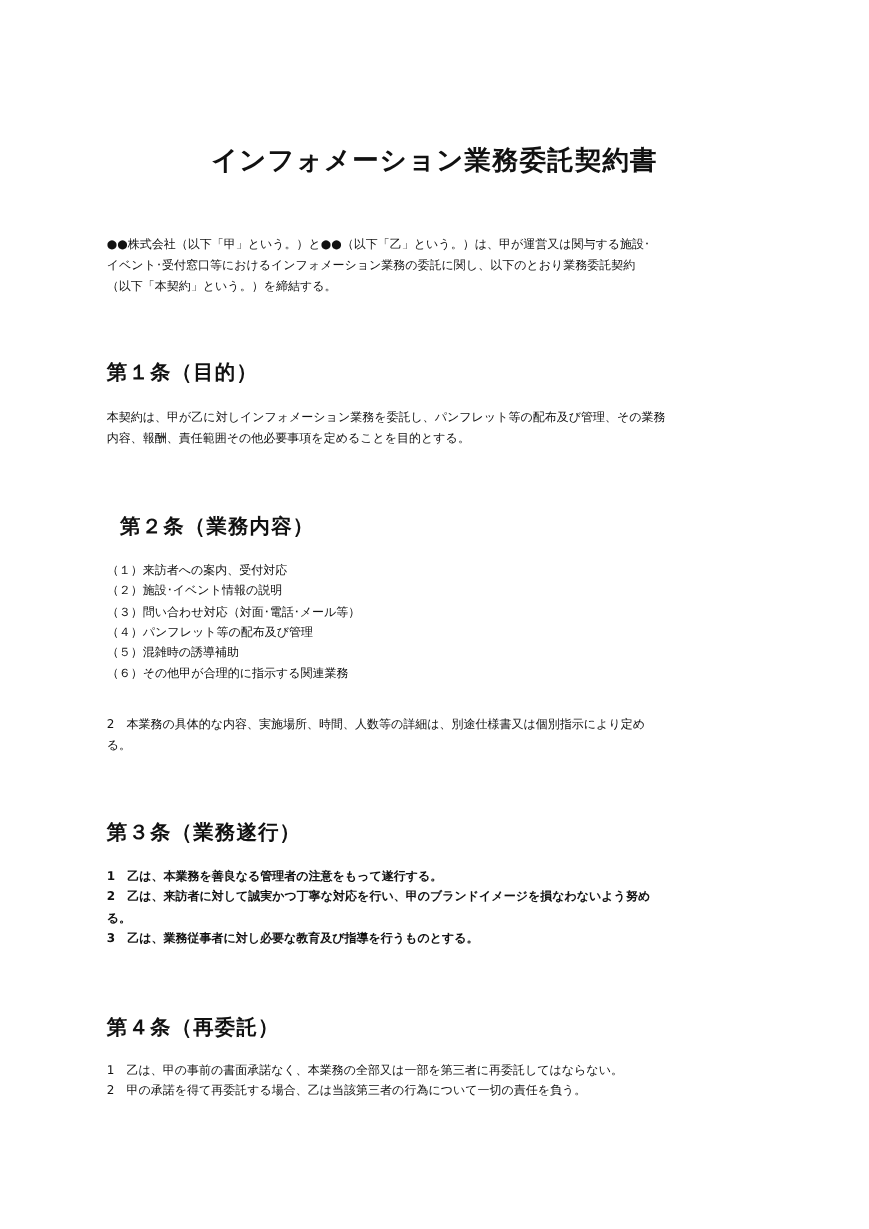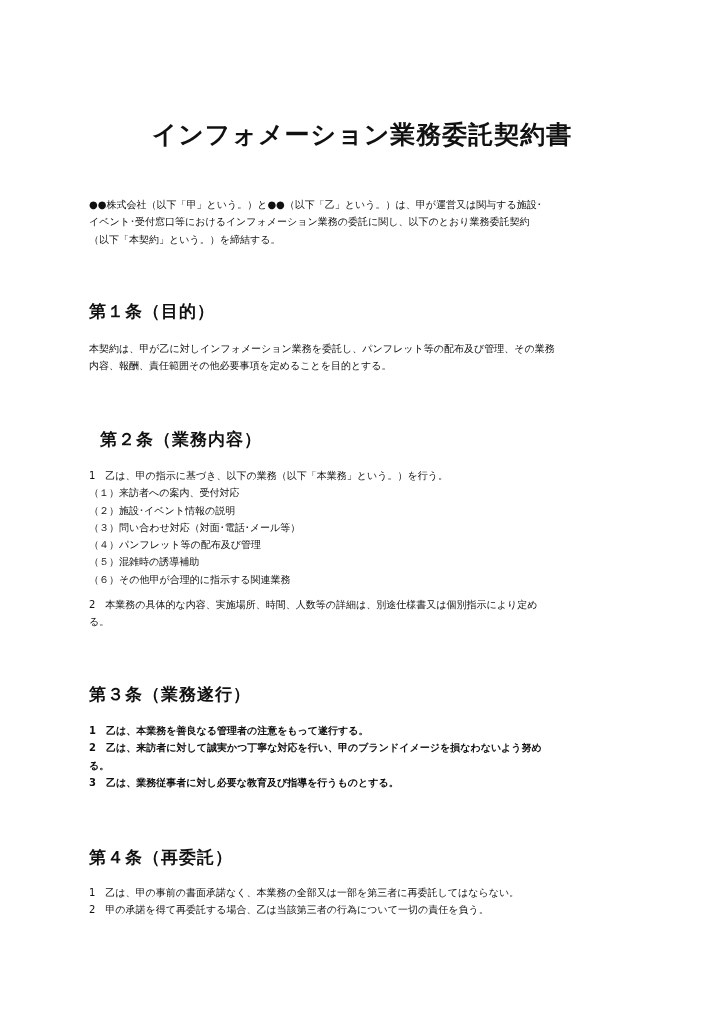--- a/index.html
+++ b/index.html
@@ -1,20 +1,20 @@
 <!DOCTYPE html>
 <html><head>
 <meta charset="utf-8">
 <style>
   html, body { margin:0; padding:0; background:#ffffff; }
   body { width:724px; height:1024px; position:relative; overflow:hidden;
          font-family:"DejaVu Sans","Liberation Sans",sans-serif; color:#111; }
   .page { position:absolute; left:0; top:0; width:724px; height:1024px; }
   .title { position:absolute; left:0; width:724px; top:118px; text-align:center;
-           font-size:25px; font-weight:bold; letter-spacing:1px; line-height:34px; }
+           font-size:22px; font-weight:bold; letter-spacing:1px; line-height:34px; }
   .block { position:absolute; left:89px; width:560px; font-size:10px; line-height:17.3px; }
   .block p { margin:0; white-space:nowrap; }
   .heading { position:absolute; left:89px; font-size:17px; font-weight:bold; line-height:26px; letter-spacing:1px; }
 </style>
 </head>
 <body>
 
 <div class="page">
 
   <div class="title">インフォメーション業務委託契約書</div>
@@ -26,21 +26,20 @@
   </div>
 
   <div class="heading" style="top:298px;">第１条（目的）</div>
   <div class="block" style="top:340px;">
     <p>本契約は、甲が乙に対しインフォメーション業務を委託し、パンフレット等の配布及び管理、その業務</p>
     <p>内容、報酬、責任範囲その他必要事項を定めることを目的とする。</p>
   </div>
 
   <div class="heading" style="top:426px;margin-left:11px;">第２条（業務内容）</div>
   <div class="block" style="top:467px;">
-    <p>1　乙は、甲の指示に基づき、以下の業務（以下「本業務」という。）を行う。</p>
     <p>（１）来訪者への案内、受付対応</p>
     <p>（２）施設･イベント情報の説明</p>
     <p>（３）問い合わせ対応（対面･電話･メール等）</p>
     <p>（４）パンフレット等の配布及び管理</p>
     <p>（５）混雑時の誘導補助</p>
     <p>（６）その他甲が合理的に指示する関連業務</p>
   </div>
   <div class="block" style="top:596px;">
     <p>2　本業務の具体的な内容、実施場所、時間、人数等の詳細は、別途仕様書又は個別指示により定め</p>
     <p>る。</p>

